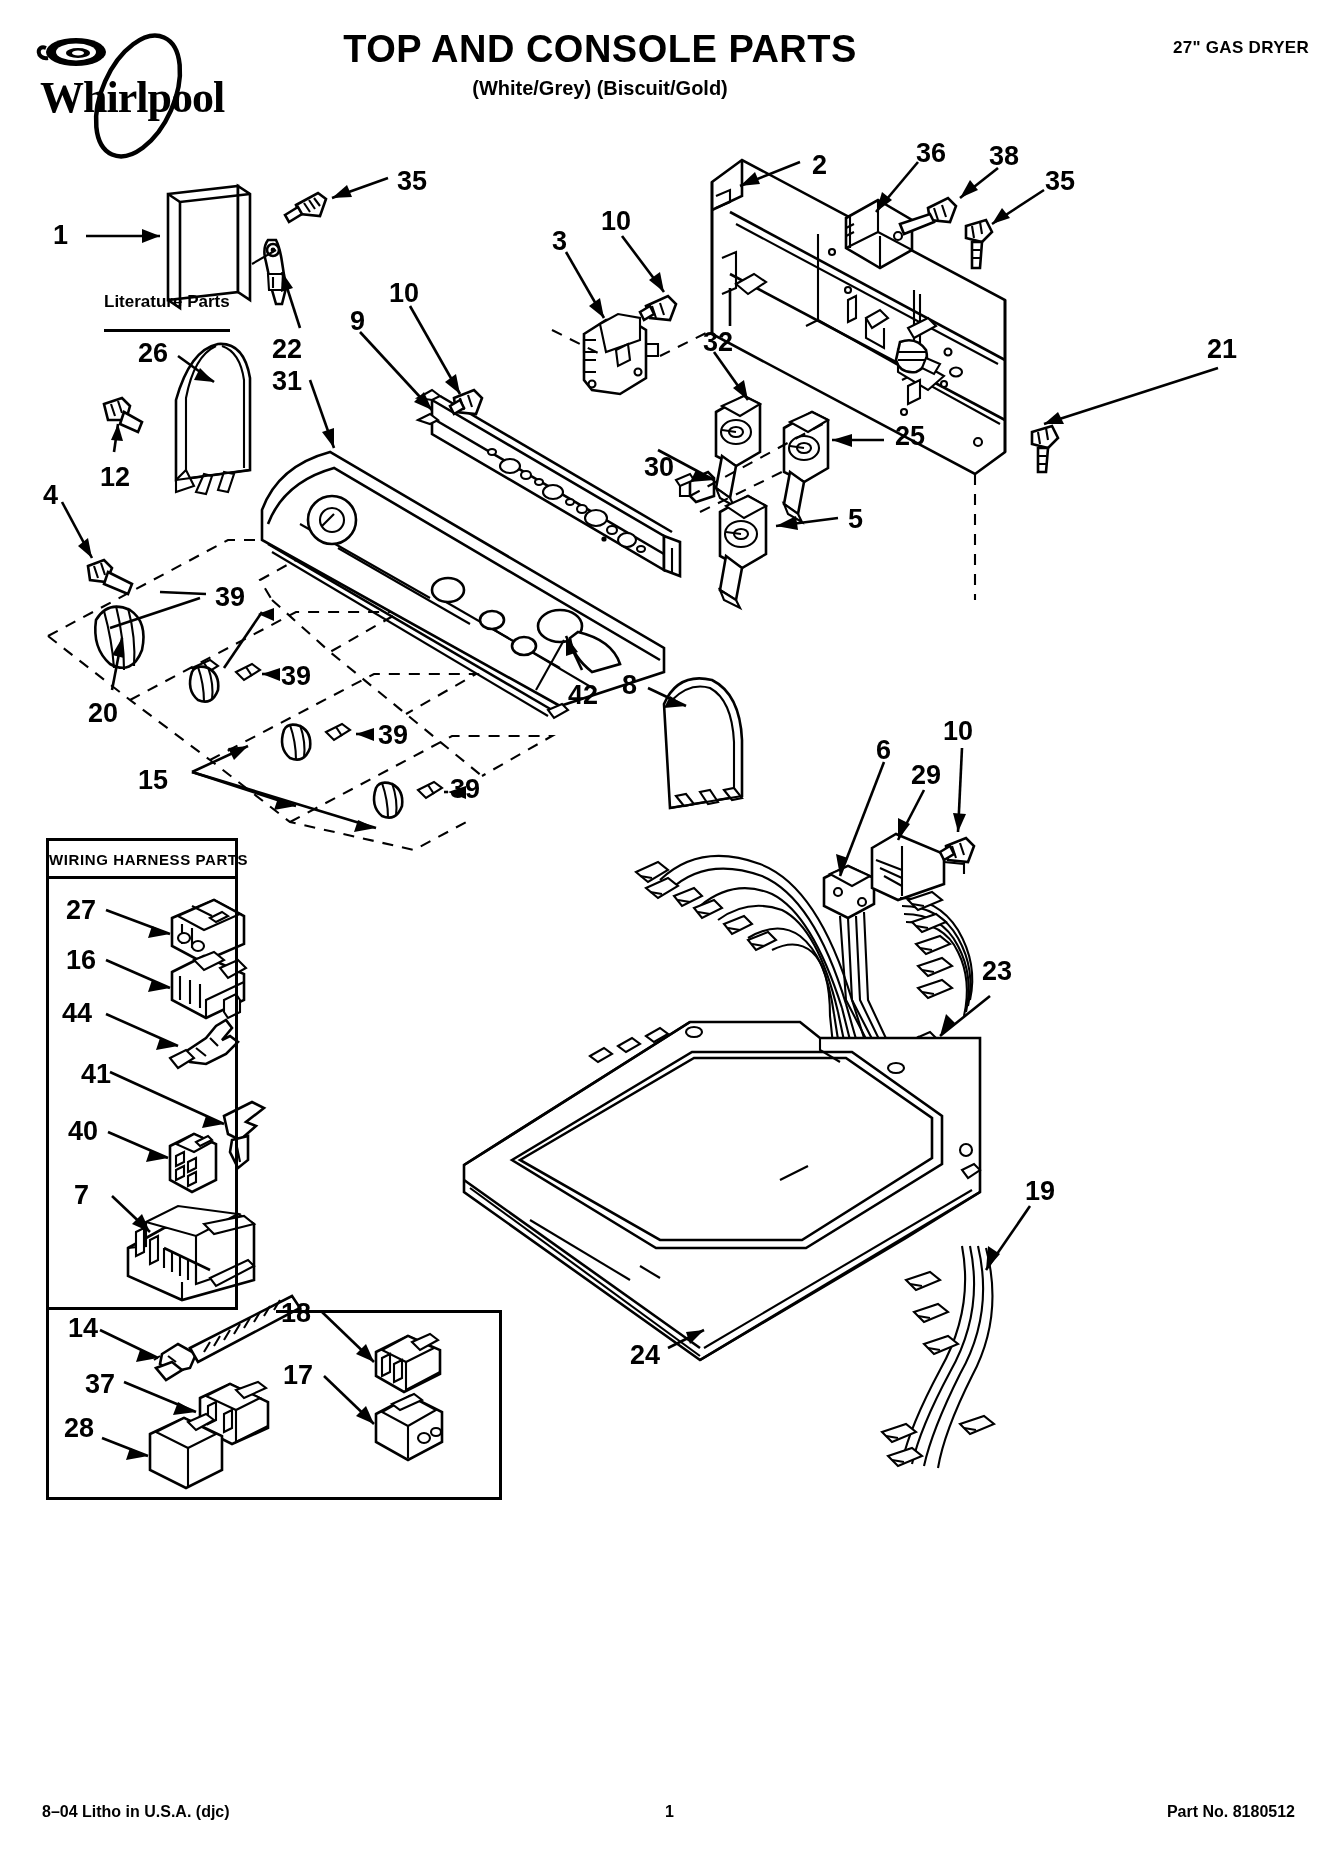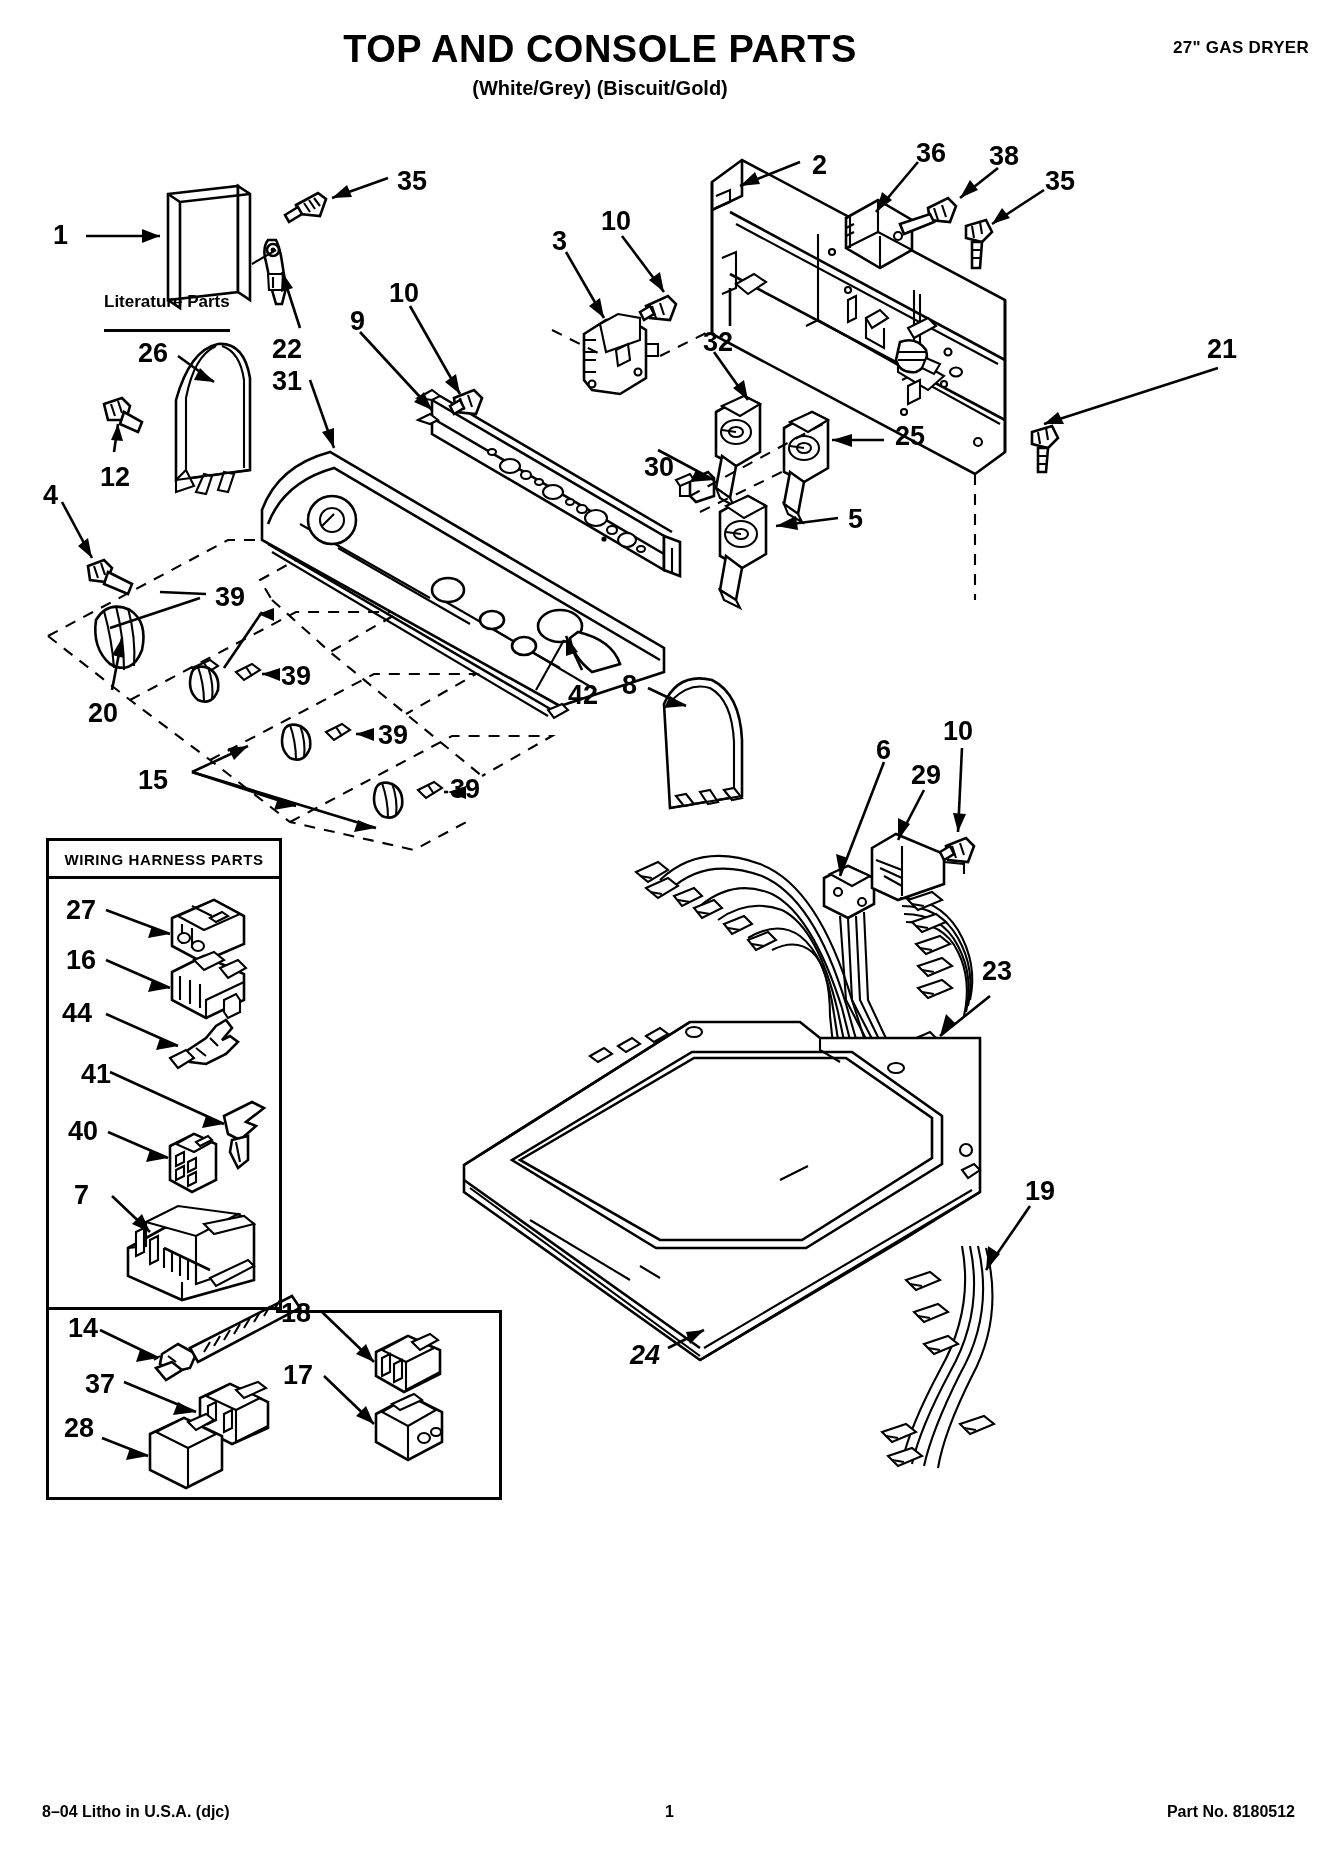--- a/index.html
+++ b/index.html
@@ -67,21 +67,21 @@
   
   .lit-label {
     position: absolute; left: 104px; top: 292px;
     font-size: 17px; font-weight: bold;
     border-bottom: 3px solid #000;
     padding-bottom: 17px;
     white-space: nowrap;
   }
   .harness-box {
     position: absolute; left: 46px; top: 838px;
-    width: 236px; height: 472px;
+    width: 192px; height: 472px;
     border: 3px solid #000; background: transparent;
   }
   .harness-title {
     position: absolute; left: 0; right: 0; top: 0;
     height: 38px; line-height: 38px; text-align: center;
     font-size: 15px; font-weight: bold; letter-spacing: 0.6px;
     border-bottom: 3px solid #000;
     white-space: nowrap;
   }
   .harness-box2 {
@@ -100,20 +100,35 @@
   .st1 { stroke-width: 2.1; }
   .st2 { stroke-width: 2.6; }
   .dash{ stroke-dasharray: 11 9; stroke-width: 2.1; }
   .fillw { fill: #fff; }
 </style>
 </head>
 <body>
 
 <div id="sheet">
 
+  <div class="logo-wrap">
+    <svg width="230" height="130" viewBox="0 0 230 130" aria-hidden="true">
+
+      <g>
+        <ellipse cx="58" cy="28" rx="30" ry="14" fill="#000"></ellipse>
+        <ellipse cx="58" cy="28" rx="20" ry="8.5" fill="#fff"></ellipse>
+        <ellipse cx="60" cy="29" rx="12" ry="5" fill="#000"></ellipse>
+        <ellipse cx="60" cy="29" rx="6" ry="2.4" fill="#fff"></ellipse>
+        <path d="M28 24 C 18 20, 18 36, 30 34" stroke="#000" stroke-width="4" fill="none"></path>
+      </g>
+
+      <ellipse cx="120" cy="72" rx="36" ry="64" fill="none" stroke="#000" stroke-width="4.5" transform="rotate(24 120 72)"></ellipse>
+    </svg>
+    <div class="logo-text">Whirlpool</div>
+  </div>
 
   <div class="title-block">
     <div class="main-title">TOP AND CONSOLE PARTS</div>
     <div class="sub-title">(White/Grey)  (Biscuit/Gold)</div>
   </div>
 
   <div class="corner-note">27" GAS DRYER</div>
 
   <svg width="1339" height="1849" viewBox="0 0 1339 1849">
 
@@ -833,21 +848,21 @@
       <div class="cal" style="left: 450px; top: 776px;">39</div>
       <div class="cal" style="left: 88px; top: 700px;">20</div>
       <div class="cal" style="left: 138px; top: 767px;">15</div>
       <div class="cal" style="left: 568px; top: 682px;">42</div>
       <div class="cal" style="left: 622px; top: 672px;">8</div>
       <div class="cal" style="left: 876px; top: 737px;">6</div>
       <div class="cal" style="left: 911px; top: 762px;">29</div>
       <div class="cal" style="left: 943px; top: 718px;">10</div>
       <div class="cal" style="left: 982px; top: 958px;">23</div>
       <div class="cal" style="left: 1025px; top: 1178px;">19</div>
-      <div class="cal" style="left: 630px; top: 1342px; font-style: italic;">24</div>
+      <div class="cal" style="left: 630px; top: 1342px;">24</div>
       <div class="cal" style="left: 66px; top: 897px;">27</div>
       <div class="cal" style="left: 66px; top: 947px;">16</div>
       <div class="cal" style="left: 62px; top: 1000px;">44</div>
       <div class="cal" style="left: 66px; top: 1061px; margin-left: 15px;">41</div>
       <div class="cal" style="left: 68px; top: 1118px;">40</div>
       <div class="cal" style="left: 74px; top: 1182px;">7</div>
       <div class="cal" style="left: 68px; top: 1315px;">14</div>
       <div class="cal" style="left: 281px; top: 1300px;">18</div>
       <div class="cal" style="left: 85px; top: 1371px;">37</div>
       <div class="cal" style="left: 283px; top: 1362px;">17</div>

